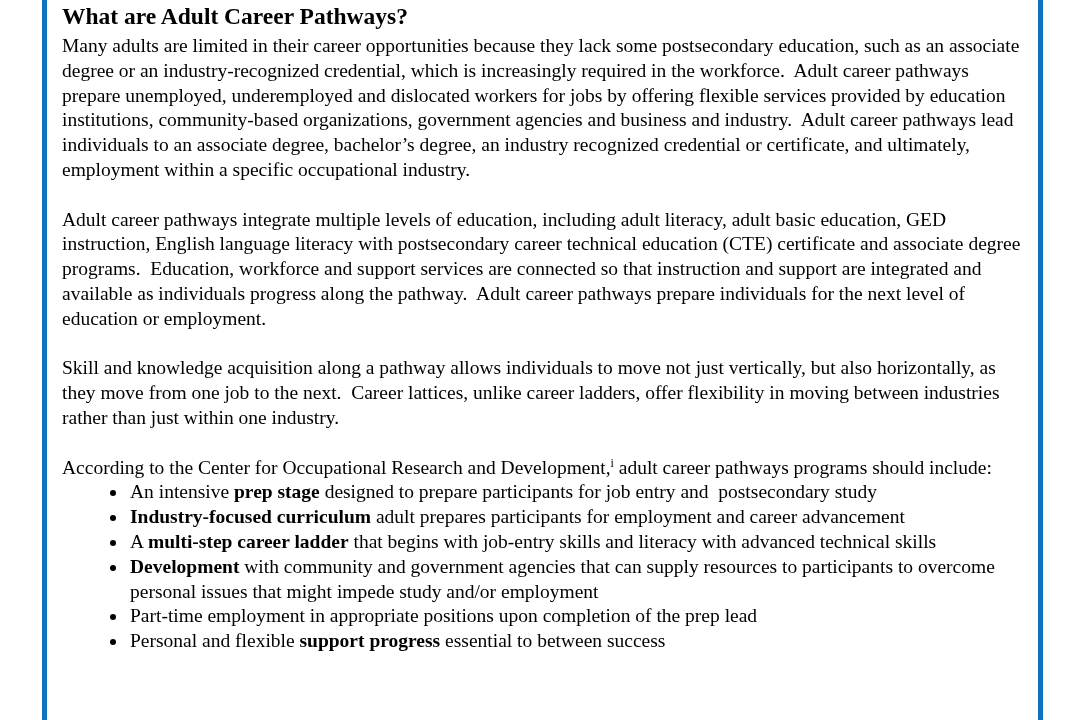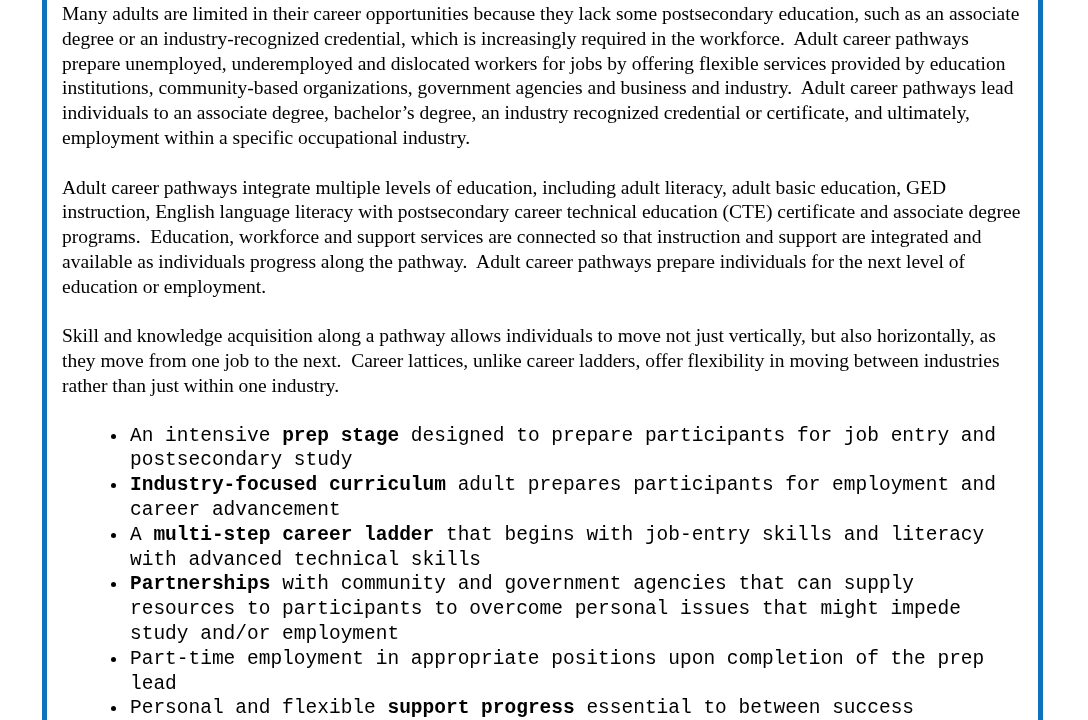--- a/index.html
+++ b/index.html
@@ -55,37 +55,38 @@
     vertical-align: super;
   }
   ul.doc-bullets {
     margin: 0;
     padding: 0 0 0 66px;
     list-style: disc outside;
   }
   ul.doc-bullets li {
     white-space: pre-wrap;
     padding-left: 2px;
-    font-family: Liberation Mono, monospace;
   }
   strong { font-weight: bold; }
 </style>
 </head>
 <body style="--border-blue: #0F72BC;">
 
 <div class="border-bar left"></div>
 <div class="border-bar right"></div>
 
 <div class="content">
+  <h1 class="doc-title">What are Adult Career Pathways?</h1>
 
   <p class="doc-paragraph"><span>Many adults are limited in their career opportunities because they lack some postsecondary education, such as an associate degree or an industry-recognized credential, which is increasingly required in the workforce.  Adult career pathways prepare unemployed, underemployed and dislocated workers for jobs by offering flexible services provided by education institutions, community-based organizations, government agencies and business and industry.  Adult career pathways lead individuals to an associate degree, bachelor’s degree, an industry recognized credential or certificate, and ultimately, employment within a specific occupational industry.</span></p>
   <p class="doc-paragraph"><span>Adult career pathways integrate multiple levels of education, including adult literacy, adult basic education, GED instruction, English language literacy with postsecondary career technical education (CTE) certificate and associate degree programs.  Education, workforce and support services are connected so that instruction and support are integrated and available as individuals progress along the pathway.  Adult career pathways prepare individuals for the next level of education or employment.</span></p>
   <p class="doc-paragraph"><span>Skill and knowledge acquisition along a pathway allows individuals to move not just vertically, but also horizontally, as they move from one job to the next.  Career lattices, unlike career ladders, offer flexibility in moving between industries rather than just within one industry.</span></p>
+  <p class="doc-paragraph tight"><span>According to the Center for Occupational Research and Development,</span><sup>i</sup><span> adult career pathways programs should include:</span></p>
 
   <ul class="doc-bullets">
     <li><span>An intensive </span><strong>prep stage</strong><span> designed to prepare participants for job entry and  postsecondary study</span></li>
     <li><strong>Industry-focused curriculum</strong><span> adult prepares participants for employment and career advancement</span></li>
     <li><span>A </span><strong>multi-step career ladder</strong><span> that begins with job-entry skills and literacy with advanced technical skills</span></li>
-    <li><strong>Partnerships</strong><span> with community and government agencies that can supply resources to participants to overcome personal issues that might impede study and/or employment</span></li>
+    <li><strong>Development</strong><span> with community and government agencies that can supply resources to participants to overcome personal issues that might impede study and/or employment</span></li>
     <li><span>Part-time employment in appropriate positions upon completion of the prep lead</span></li>
     <li><span>Personal and flexible </span><strong>support progress</strong><span> essential to between success</span></li>
   </ul>
 </div>
 
 </body></html>

